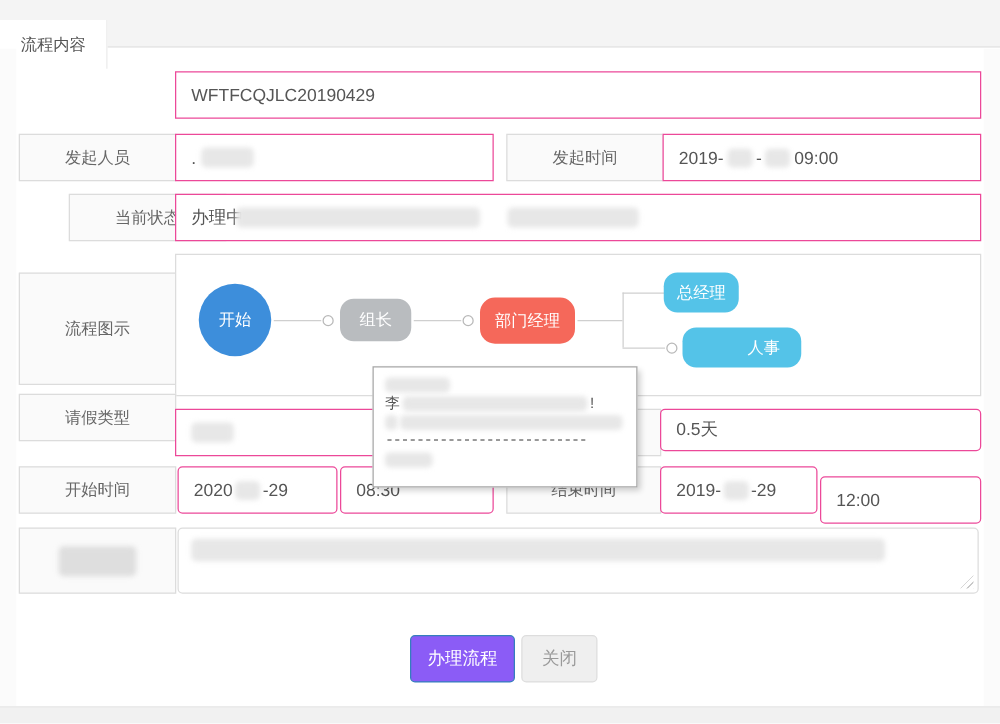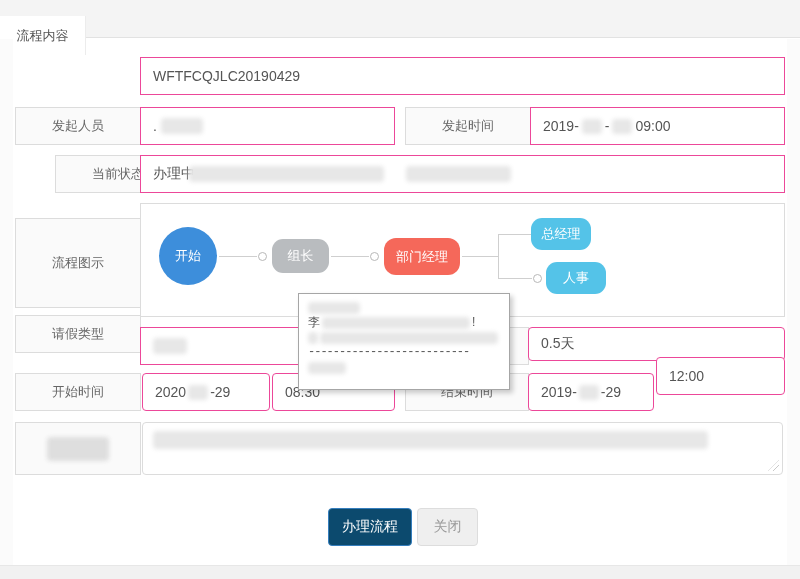--- a/index.html
+++ b/index.html
@@ -25,41 +25,41 @@
   
   .rd{display:inline-block;background:#e7e7e7;border-radius:4px;filter:blur(2px);vertical-align:middle;}
 
   
   .diagram{position:absolute;left:140px;top:203px;width:645px;height:114px;box-sizing:border-box;border:1px solid #dcdcdc;background:#fff;}
   .node{position:absolute;display:flex;align-items:center;justify-content:center;color:#fff;font-size:13px;white-space:nowrap;}
   .n-start{left:18px;top:23px;width:58px;height:58px;border-radius:50%;background:#3d8edb;}
   .n-leader{left:131px;top:35px;width:57px;height:34px;border-radius:11px;background:#b9bcbf;}
   .n-dept{left:243px;top:34px;width:76px;height:37px;border-radius:12px;background:#f5685a;}
   .n-gm{left:390px;top:14px;width:60px;height:32px;border-radius:11px;background:#54c3e8;}
-  .n-hr{left:405px;top:58px;width:60px;height:32px;border-radius:11px;background:#54c3e8;}
+  .n-hr{left:405px;top:58px;width:60px;height:32px;border-radius:11px;background:#54c3e8;padding-left:35px;}
   .hl{position:absolute;height:0;border-top:1px solid #cfcfcf;}
   .vl{position:absolute;width:0;border-left:1px solid #cfcfcf;}
   .dot{position:absolute;width:9px;height:9px;border:1px solid #b8b8b8;border-radius:50%;background:#fff;box-sizing:border-box;}
 
   
   .popup{position:absolute;left:298px;top:293px;width:212px;height:97px;background:#fff;border:1px solid #a6a6a6;
          box-shadow:3px 3px 5px rgba(0,0,0,.2);box-sizing:border-box;padding:6px 9px;z-index:50;
          font-size:12px;color:#555;line-height:15px;}
   .popup .ln{height:15px;display:flex;align-items:center;}
   .dashes{font-family:"Liberation Mono","DejaVu Sans Mono",monospace;letter-spacing:-1px;color:#555;font-size:12px;}
 
   
   .textarea{position:absolute;left:142px;top:422px;width:641px;height:53px;box-sizing:border-box;border:1px solid #dcdcdc;border-radius:4px;background:#fff;}
   .grip{position:absolute;right:3px;bottom:3px;width:11px;height:11px;
         background:repeating-linear-gradient(135deg,transparent 0 3px,#c9c9c9 3px 4px);
         clip-path:polygon(100% 0,100% 100%,0 100%);}
 
   
   .btn{position:absolute;box-sizing:border-box;border-radius:4px;display:flex;align-items:center;justify-content:center;font-size:14px;cursor:pointer;}
-  .btn-primary{left:328px;top:508px;width:84px;height:38px;background:#0c4a6e;border:1px solid #357ebd;color:#fff;}
+  .btn-primary{left:328px;top:508px;width:84px;height:38px;background:#8b5cf6;border:1px solid #357ebd;color:#fff;}
   .btn-close{left:417px;top:508px;width:61px;height:38px;background:#efefef;border:1px solid #ddd;color:#999;}
 </style>
 </head>
 <body>
 
 <div class="stage">
 
   <div class="tabbar">
     <div class="tab">流程内容</div>
   </div>
@@ -121,21 +121,21 @@
     <span class="rd" style="width:20px;height:15px;margin:0 2px;"></span>
     <span>-29</span>
   </div>
   <div class="val inp" style="left:272px;top:373px;width:123px;height:38px;">08:30</div>
   <div class="lbl" style="left:405px;top:373px;width:124px;height:38px;">结束时间</div>
   <div class="val inp" style="left:528px;top:373px;width:126px;height:38px;">
     <span>2019-</span>
     <span class="rd" style="width:20px;height:15px;margin:0 2px;"></span>
     <span>-29</span>
   </div>
-  <div class="val inp" style="left:656px;top:357px;width:129px;height:38px;">12:00</div>
+  <div class="val inp" style="left:656px;top:381px;width:129px;height:38px;">12:00</div>
 
   <div class="lbl" style="left:15px;top:422px;width:126px;height:53px;">
     <span class="rd" style="width:62px;height:24px;background:#dedede;"></span>
   </div>
   <div class="textarea">
     <span class="rd" style="position:absolute;left:10px;top:8px;width:555px;height:18px;"></span>
     <span class="grip"></span>
   </div>
 
   <div class="popup">

